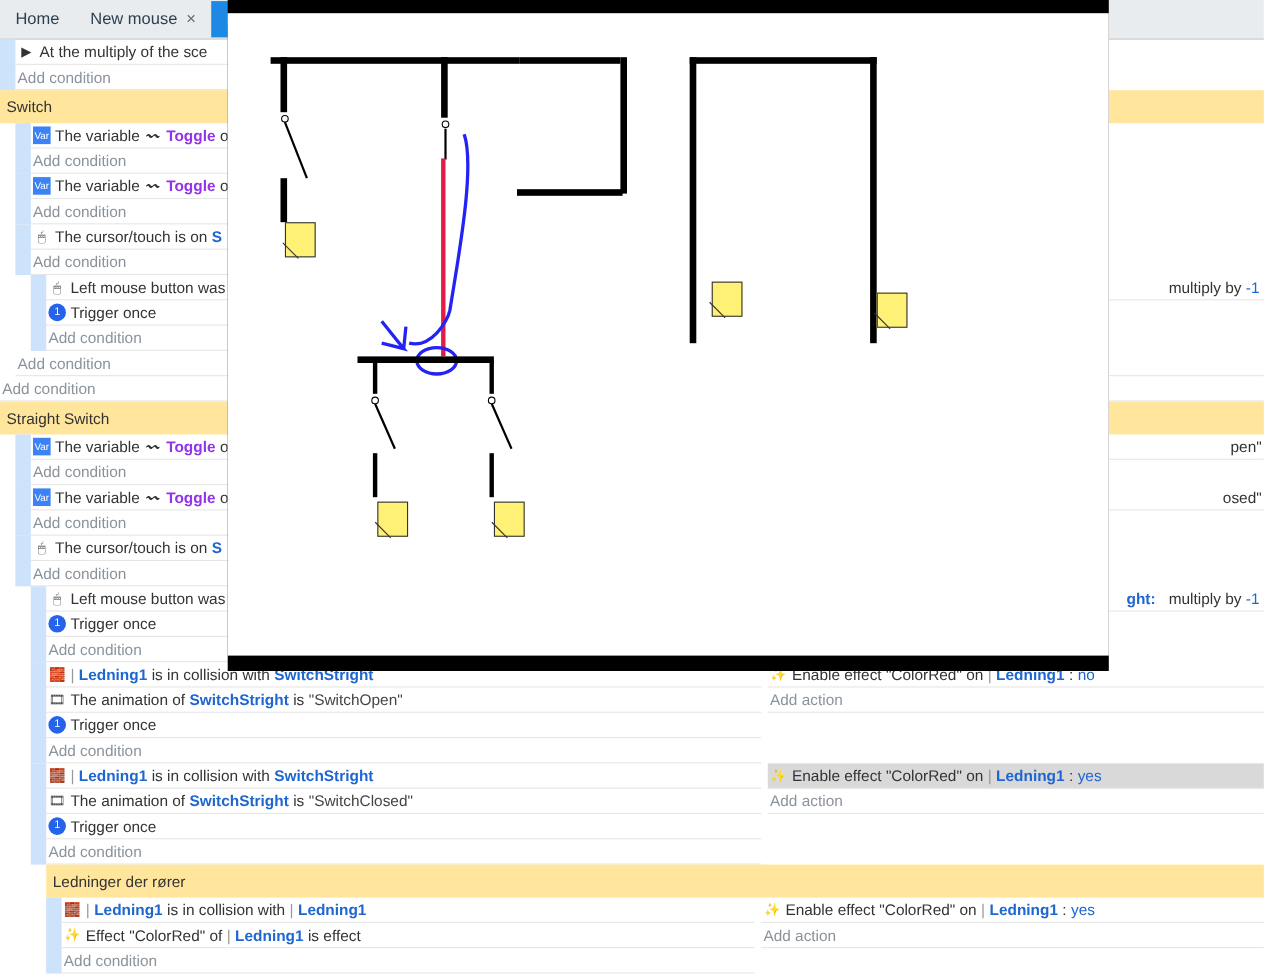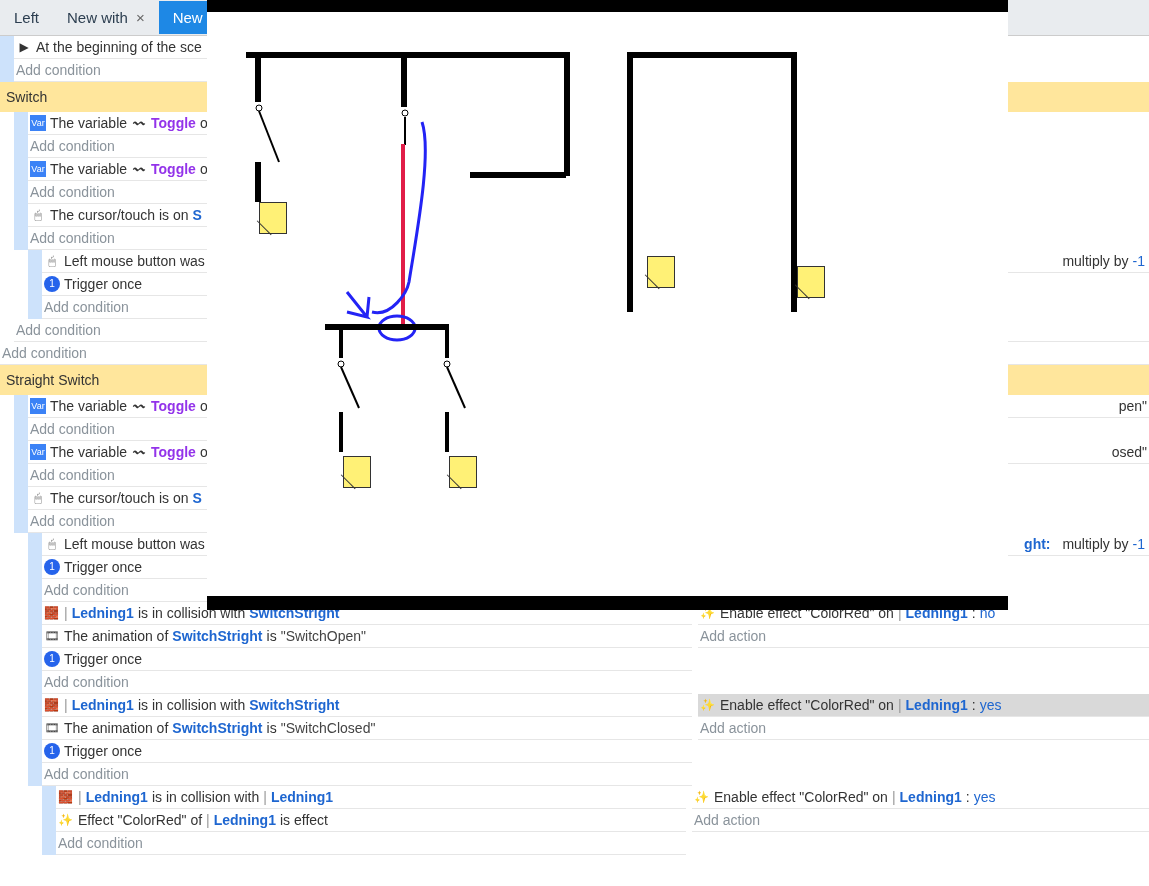--- a/index.html
+++ b/index.html
@@ -118,36 +118,36 @@
   .bulb .fil{
     position:absolute; left:4px;top:8px;width:20px;height:26px;
     border:1px solid #333; border-left:none;border-top:none;border-right:none;
     transform:rotate(45deg);
   }
 </style>
 </head>
 <body>
 
 <div class="tabs">
-  <div class="tab">Left</div>
+  <div class="tab">Home</div>
   <div class="tab" style="display:flex;gap:8px">
-    <span>New with</span>
+    <span>New mouse</span>
     <span style="color:#666">×</span>
   </div>
   <div class="tab active">New</div>
 </div>
 
 <div class="eventsheet">
 
   <div class="row">
     <div class="bluebar"></div>
     <div class="conds">
       <div class="cond-line">
         <span class="icon">▶</span>
-        <span>At the beginning of the sce</span>
+        <span>At the multiply of the sce</span>
       </div>
       <div class="add-cond">Add condition</div>
     </div>
     <div class="acts"></div>
   </div>
 
   <div class="row">
     <div class="conds" style="flex:1">
       <div class="grp-header">Switch</div>
     </div>
@@ -375,20 +375,28 @@
         <span>Enable effect "ColorRed" on </span>
         <span style="color:#999">|</span>
         <span class="tok-obj">Ledning1</span>
         <span>: </span>
         <span class="tok-num">yes</span>
       </div>
       <div class="add-act">Add action</div>
     </div>
   </div>
 
+  <div class="row">
+    <div class="indent"></div>
+      <div class="indent"></div>
+      <div class="indent"></div>
+    <div class="conds" style="flex:1">
+      <div class="grp-header">Ledninger der rører</div>
+    </div>
+  </div>
   <div class="row">
     <div class="indent"></div>
       <div class="indent"></div>
       <div class="indent"></div>
       <div class="bluebar"></div>
     <div class="conds" style="flex:0 0 630px">
       <div class="cond-line">
         <span class="icon">🧱</span>
         <span style="color:#999">|</span>
         <span class="tok-obj">Ledning1</span>

